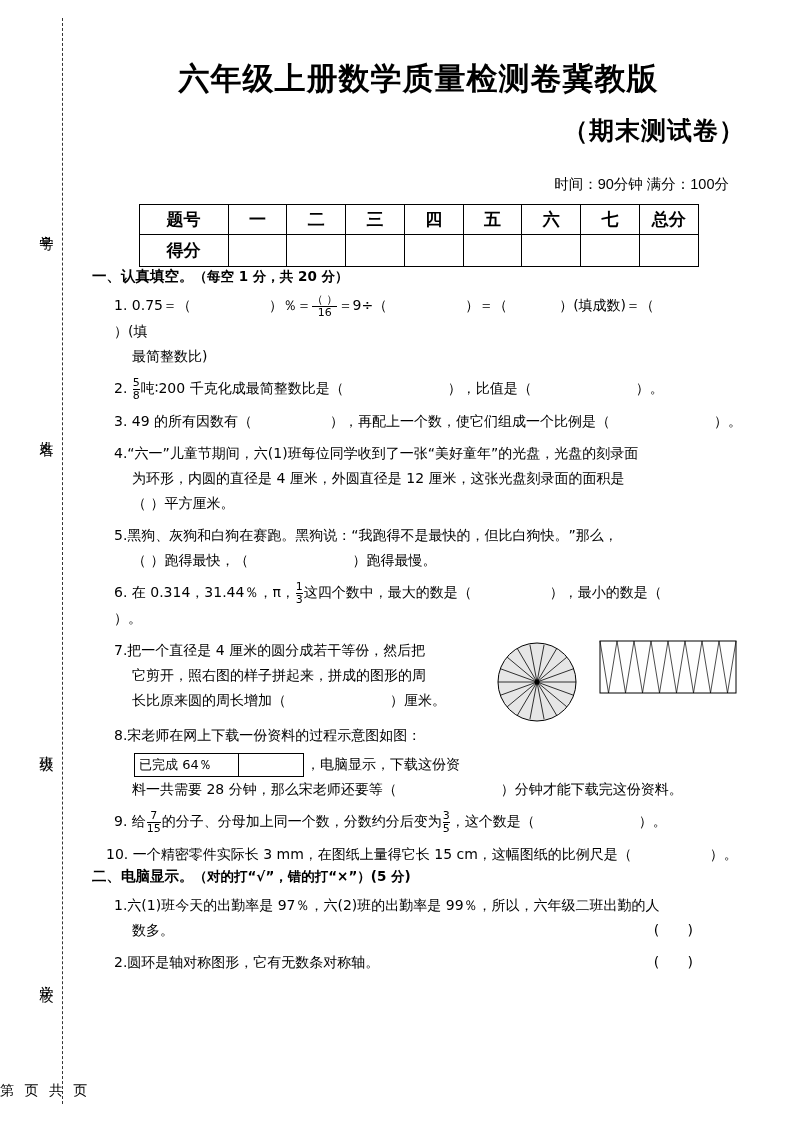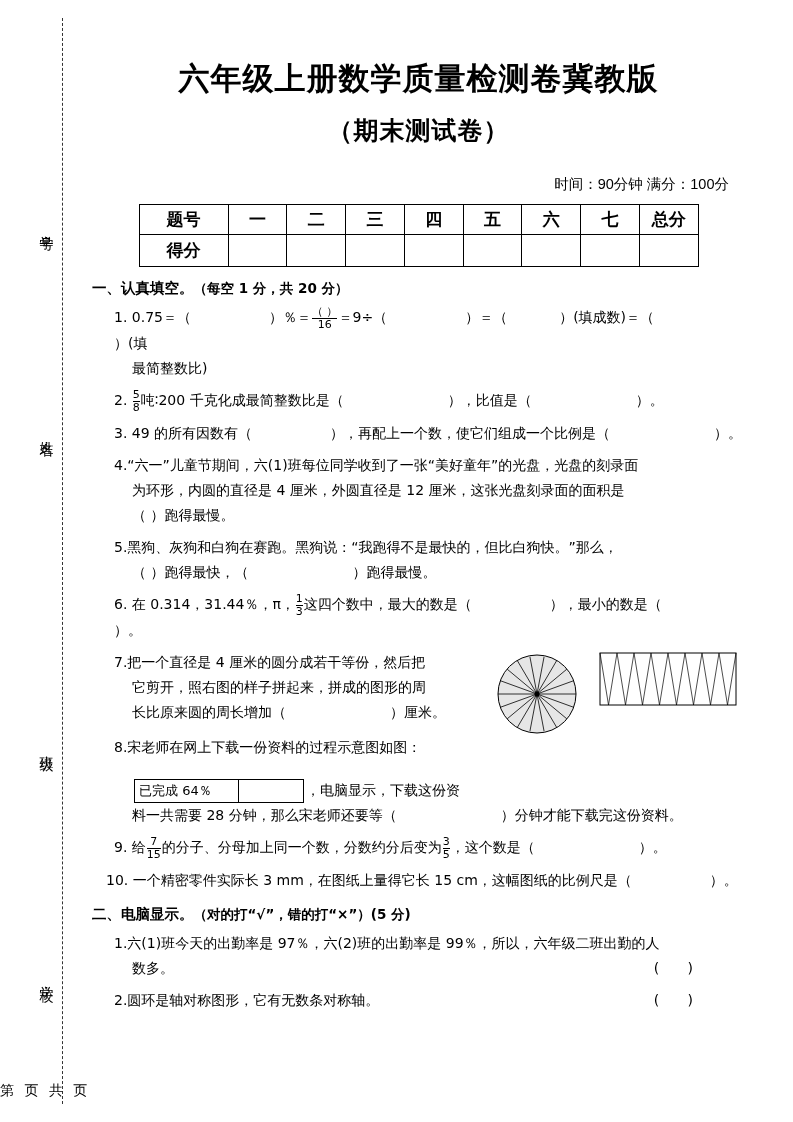--- a/index.html
+++ b/index.html
@@ -60,21 +60,21 @@
     font-weight: bold;
     font-size: 31px;
     text-align: center;
     margin: 18px 0 0 0;
     letter-spacing: 1px;
   }
   h2.subtitle {
     font-family: "DejaVu Sans", "Liberation Sans", sans-serif;
     font-weight: bold;
     font-size: 25px;
-    text-align: center;
+    text-align: right;
     margin: 14px 0 0 0;
     letter-spacing: 1px;
   }
   .meta {
     text-align: right;
     font-size: 14.5px;
     margin-top: 28px;
     padding-right: 16px;
     font-family: Liberation Sans, sans-serif;
   }
@@ -92,21 +92,20 @@
     font-weight: bold;
     font-family: "DejaVu Sans", "Liberation Sans", sans-serif;
   }
   table.score td.lbl { width: 86px; }
   table.score tr.row-blank td { height: 29px; }
 
   .section-head {
     font-family: "DejaVu Sans", "Liberation Sans", sans-serif;
     font-weight: bold;
     font-size: 14.5px;
-    margin-top: 12px;
   }
   .section-head .norm { font-weight: bold; font-size: 13.5px; }
 
   .q {
     font-size: 14px;
     line-height: 25px;
     margin-top: 7px;
     position: relative;
     font-family: "DejaVu Sans", "Liberation Sans", sans-serif;
   }
@@ -241,21 +240,21 @@
     </div>
 
     <div class="q indent">
       <span>3.</span>
       <span>49 的所有因数有（</span><span class="blank-m"></span><span>），再配上一个数，使它们组成一个比例是（</span><span class="blank-l"></span><span>）。</span>
     </div>
 
     <div class="q indent">
       <span>4.</span><span>“六一”儿童节期间，六(1)班每位同学收到了一张“美好童年”的光盘，光盘的刻录面</span>
       <div style="padding-left:18px"><span>为环形，内圆的直径是 4 厘米，外圆直径是 12 厘米，这张光盘刻录面的面积是</span></div>
-      <div style="padding-left:18px"><span>（          ）跑得最慢。</span></div>
+      <div style="padding-left:18px"><span>（          ）平方厘米。</span></div>
     </div>
 
     <div class="q indent">
       <span>5.</span><span>黑狗、灰狗和白狗在赛跑。黑狗说：“我跑得不是最快的，但比白狗快。”那么，</span>
       <div style="padding-left:18px"><span>（           ）跑得最快，（</span><span class="blank-l"></span><span>）跑得最慢。</span></div>
     </div>
 
     <div class="q indent">
       <span>6.</span>
       <span>在 0.314，31.44％，π，</span><span class="frac"><span class="num">1</span><span class="den">3</span></span><span>这四个数中，最大的数是（</span><span class="blank-m"></span><span>），最小的数是（</span><span class="blank-m"></span><span>）。</span>
@@ -295,21 +294,21 @@
           <rect x="1" y="1" width="136" height="52" fill="#ffffff" stroke="#000" stroke-width="1"></rect>
           <g stroke="#000" stroke-width="0.7" fill="none">
             <path d="M1 1 L9.5 53 L18 1 L26.5 53 L35 1 L43.5 53 L52 1 L60.5 53 L69 1 L77.5 53 L86 1 L94.5 53 L103 1 L111.5 53 L120 1 L128.5 53 L137 1"></path>
           </g>
         </svg>
       </div>
     </div>
 
     <div class="q indent">
       <span>8.</span><span>宋老师在网上下载一份资料的过程示意图如图：</span>
-      <div style="padding-left:18px;margin-top:18px">
+      <div style="padding-left:18px;margin-top:4px">
         <span class="dl-box"><span class="fill">已完成 64％</span></span><span>，电脑显示，下载这份资</span>
       </div>
       <div style="padding-left:18px"><span>料一共需要 28 分钟，那么宋老师还要等（</span><span class="blank-l"></span><span>）分钟才能下载完这份资料。</span></div>
     </div>
 
     <div class="q indent">
       <span>9.</span>
       <span>给</span><span class="frac"><span class="num">7</span><span class="den">15</span></span><span>的分子、分母加上同一个数，分数约分后变为</span><span class="frac"><span class="num">3</span><span class="den">5</span></span><span>，这个数是（</span><span class="blank-l"></span><span>）。</span>
     </div>
 

